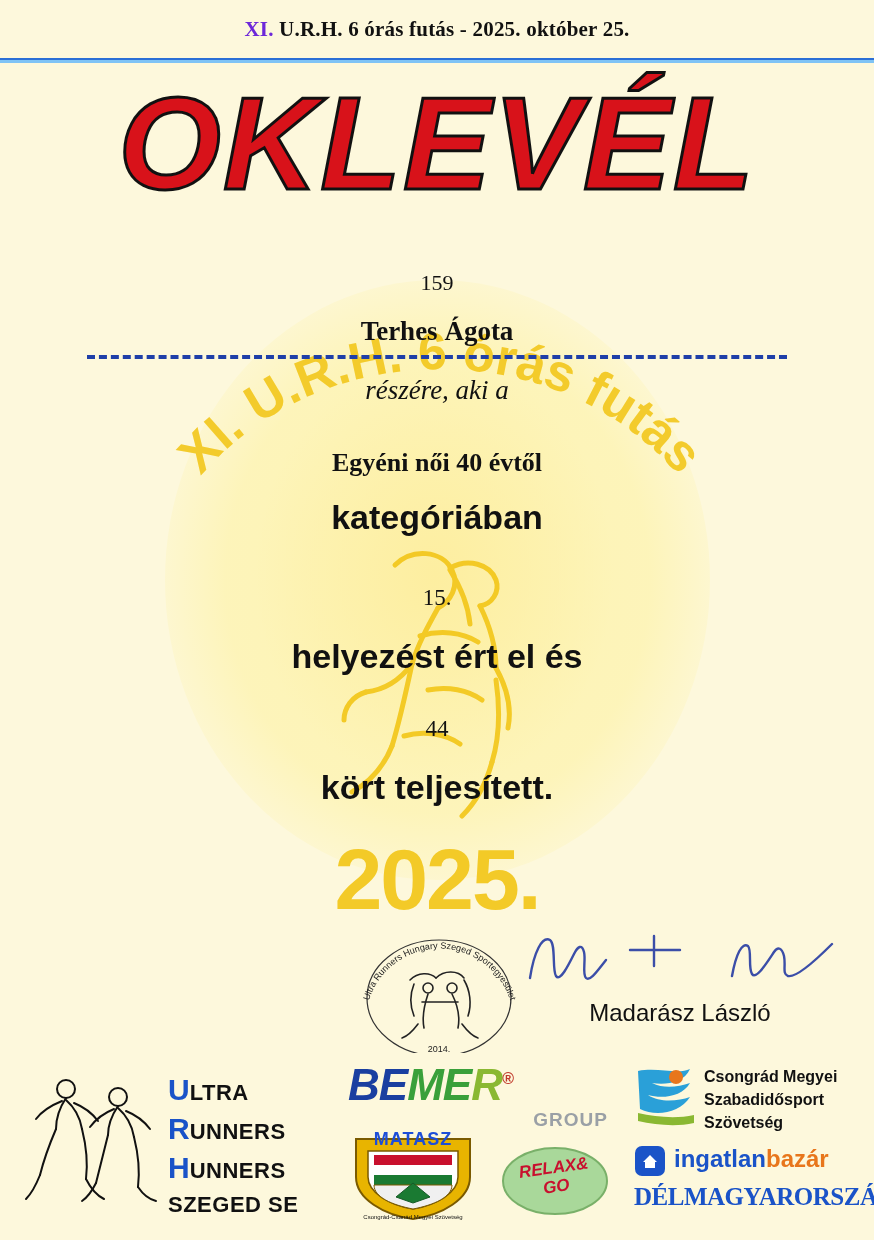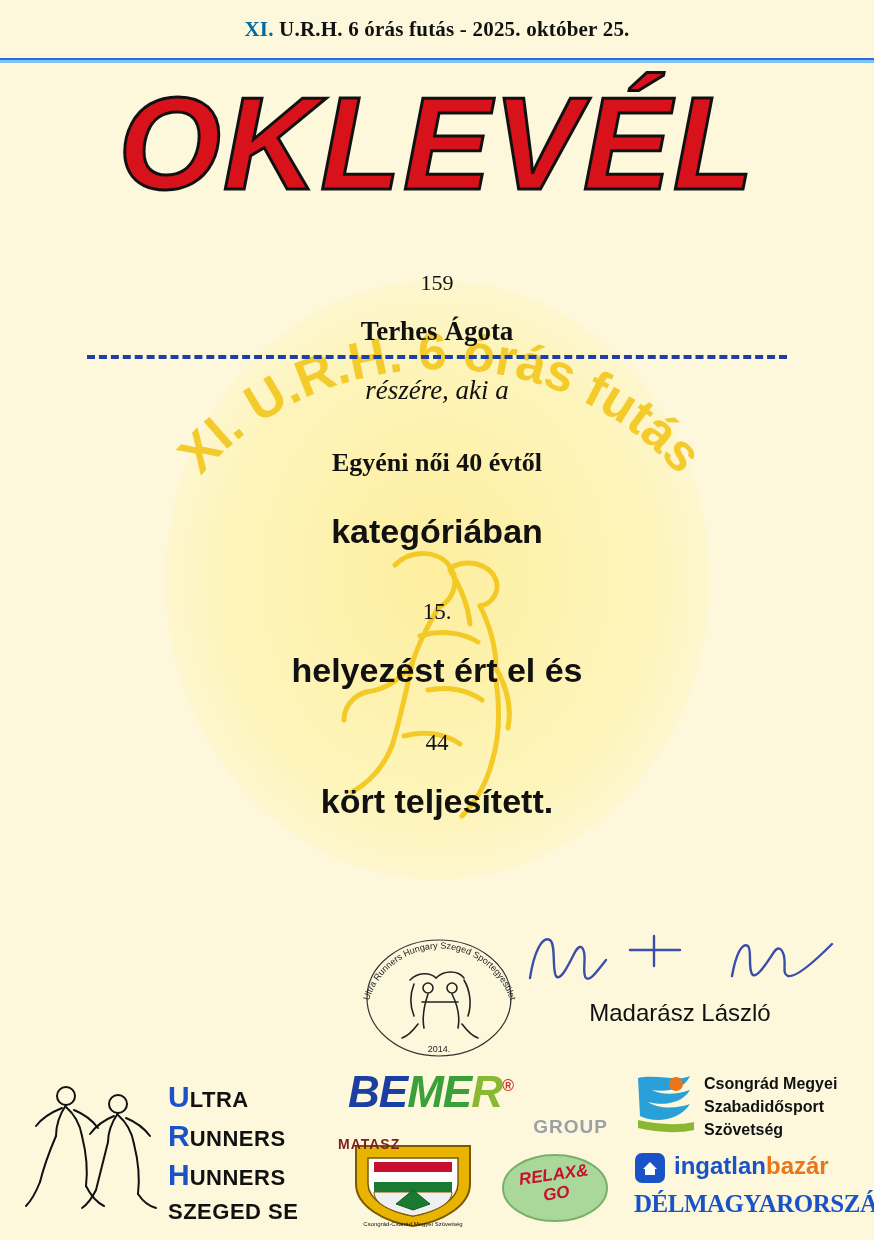--- a/index.html
+++ b/index.html
@@ -29,21 +29,21 @@
   }
   .header-text {
     font-family: "Liberation Serif", serif;
     font-weight: bold;
     font-size: 21px;
     letter-spacing: 0.2px;
     color: #111;
     white-space: nowrap;
   }
   .header-text .red {
-    color: #0369a1;
+    color: #6d28d9;
   }
   .rule-top {
     position: absolute;
     top: 58px; left: 0; right: 0;
     height: 5px;
     background: linear-gradient(to bottom, #2b6fd6 0%, #2b6fd6 45%, #7fc3f5 45%, #7fc3f5 100%);
   }
 
   
   .watermark {
@@ -165,21 +165,21 @@
     font-family: "Liberation Serif", serif;
     font-weight: bold;
     font-size: 26px;
     margin-top: 42px;
     color: #111;
   }
   .category-word {
     font-family: "Liberation Sans", sans-serif;
     font-weight: bold;
     font-size: 34px;
-    margin-top: 34px;
+    margin-top: 20px;
     color: #111;
   }
   .place-number {
     font-family: "Liberation Serif", serif;
     font-size: 23px;
     margin-top: 48px;
     color: #111;
   }
   .place-text {
     font-family: "Liberation Sans", sans-serif;
@@ -248,21 +248,21 @@
   
   .rule-bottom {
     position: absolute;
     bottom: 172px;
     left: 0; right: 0;
     height: 5px;
     background: linear-gradient(to bottom, #2b6fd6 0%, #2b6fd6 45%, #7fc3f5 45%, #7fc3f5 100%);
   }
   .footer {
     position: absolute;
-    bottom: 8px; left: 0; right: 0;
+    bottom: 15px; left: 0; right: 0;
     height: 172px;
     background: #fdf8dc;
   }
 
   
   .urh-logo {
     position: absolute;
     left: 18px;
     top: 14px;
     width: 300px;
@@ -338,25 +338,25 @@
     position: absolute;
     left: 338px;
     top: 72px;
     width: 150px;
     height: 96px;
   }
   .matasz-label {
     position: absolute;
     left: 0; right: 0;
     top: 4px;
-    text-align: left;
-    font-family: "Liberation Sans", sans-serif;
-    font-weight: bold;
-    font-size: 14px;
-    color: #7f1d1d;
+    text-align: center;
+    font-family: "Liberation Sans", sans-serif;
+    font-weight: bold;
+    font-size: 18px;
+    color: #1d4ed8;
     letter-spacing: 1px;
   }
   .matasz-sub {
     position: absolute;
     left: 0; right: 0;
     bottom: 1px;
     text-align: center;
     font-family: "Liberation Sans", sans-serif;
     font-size: 6px;
     color: #111;
@@ -472,20 +472,21 @@
         <path d="M92,206 C84,226 70,242 52,252"></path>
         <path d="M196,140 C200,168 200,196 192,222"></path>
         <path d="M192,222 C186,244 176,262 162,276"></path>
         <path d="M150,30 C160,46 168,64 170,84"></path>
         <path d="M120,96 C140,90 162,92 178,102"></path>
         <path d="M128,150 C148,146 168,150 182,160"></path>
         <path d="M104,196 C124,190 146,194 160,204"></path>
       </g>
     </svg>
 
+    <div class="wm-year">2025.</div>
   </div>
 
   <div class="title">OKLEVÉL</div>
 
   <div class="body-area">
     <div class="line bib-number">159</div>
     <div class="line recipient">Terhes Ágota</div>
     <div class="dashline"></div>
     <div class="line for-whom">részére, aki a</div>
     <div class="line category-name">Egyéni női 40 évtől</div>

